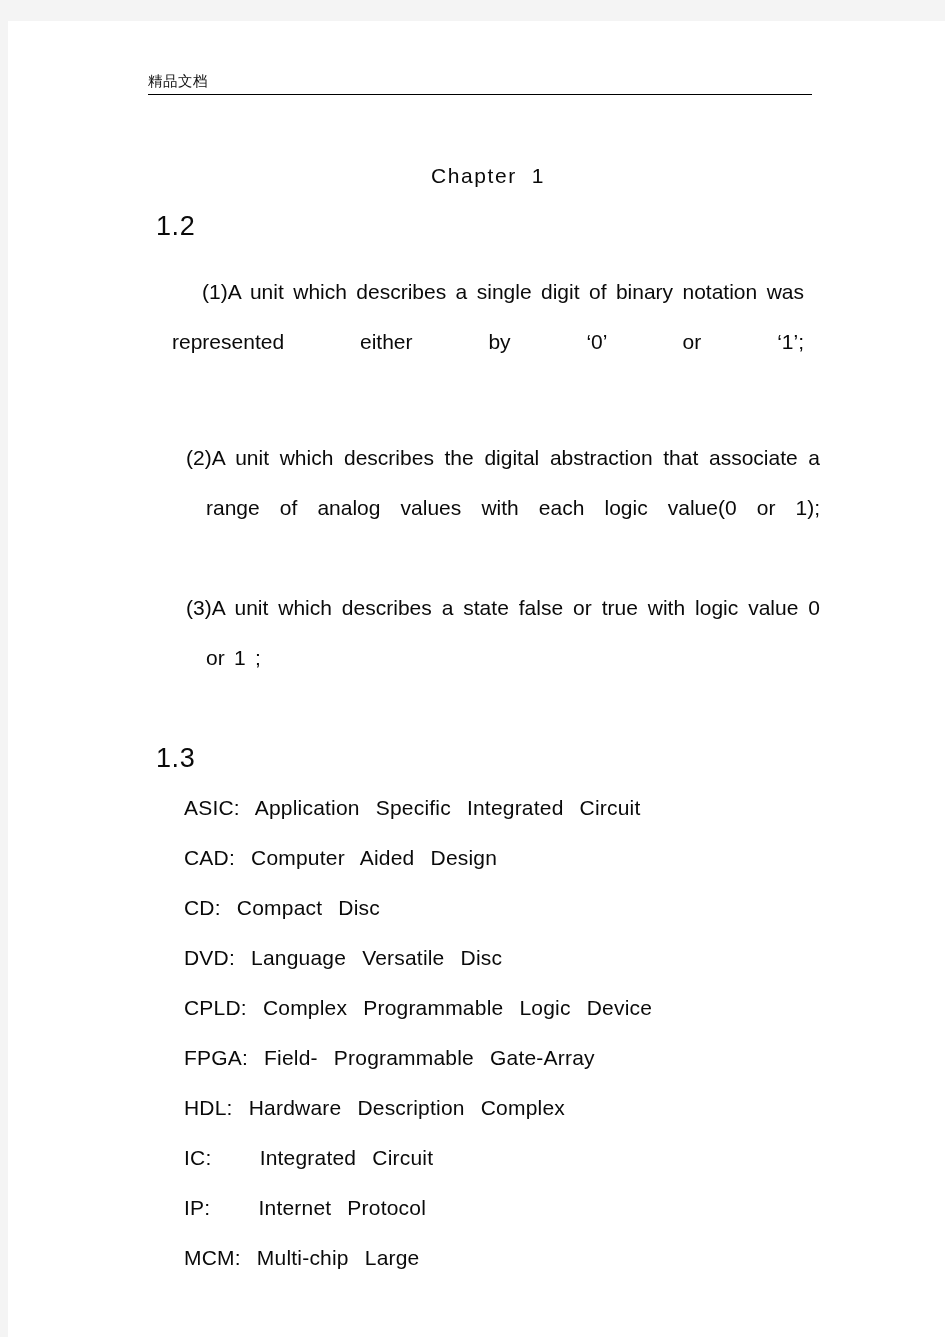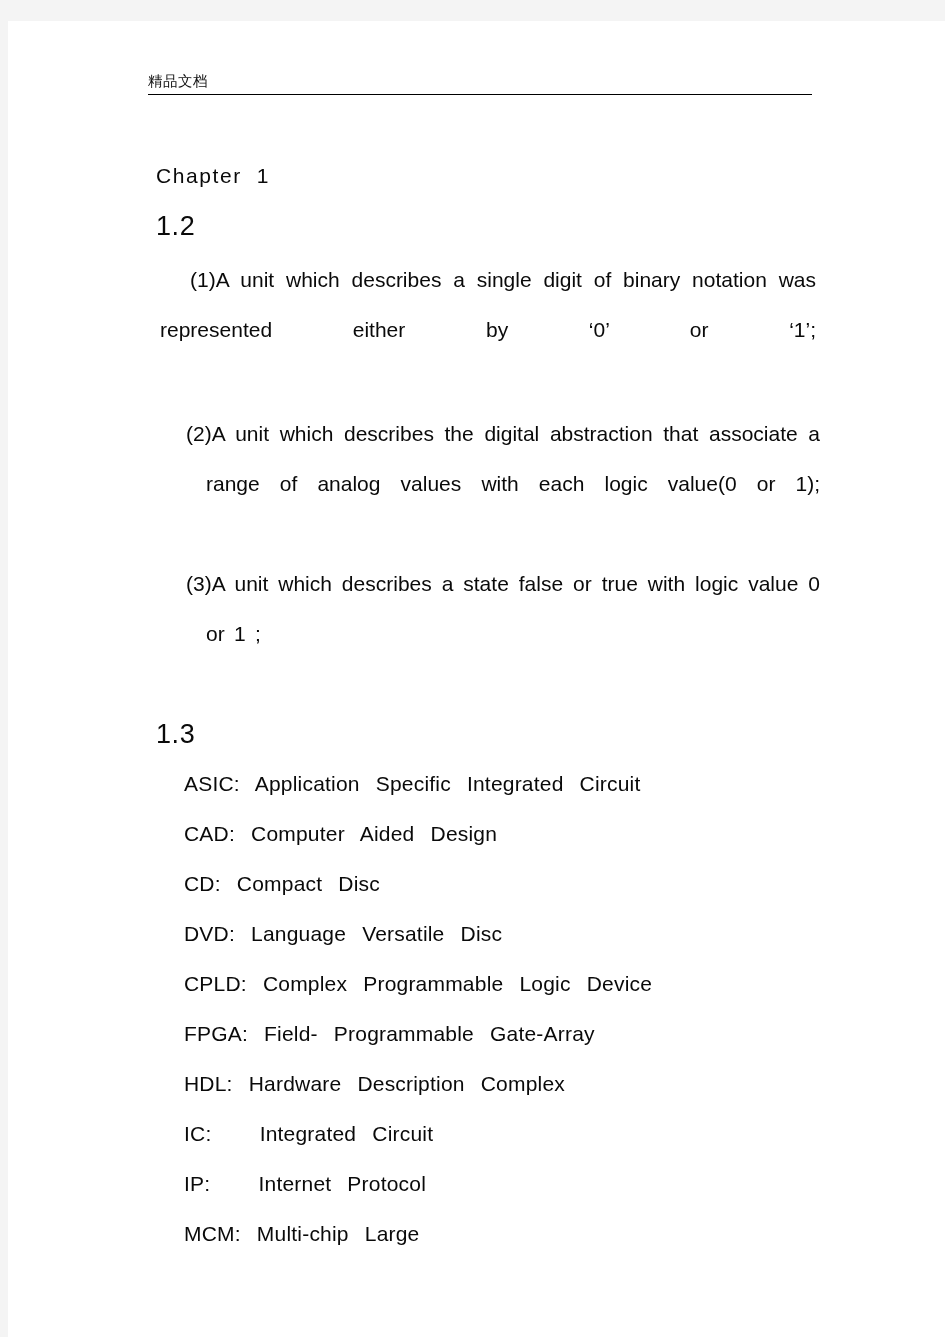--- a/index.html
+++ b/index.html
@@ -49,33 +49,34 @@
     top: 130px;
     width: 664px;
     color: #0a0a0a;
     font-size: 21px;
     line-height: 50px;
   }
   .heading {
     font-size: 21px;
     letter-spacing: 1.6px;
     white-space: pre;
+    text-align: center;
   }
   .subheading {
     font-size: 27px;
     letter-spacing: 0.6px;
     white-space: pre;
   }
   
   .para-flow {
     text-align: justify;
     text-justify: inter-word;
     text-indent: 30px;
     word-spacing: 3.5px;
-    margin: 4px;
+    margin: 16px;
   }
   .para-flow::after {
     content: "";
     display: inline-block;
     width: 100%;
   }
   
   .para-hang {
     text-align: justify;
     text-justify: inter-word;

